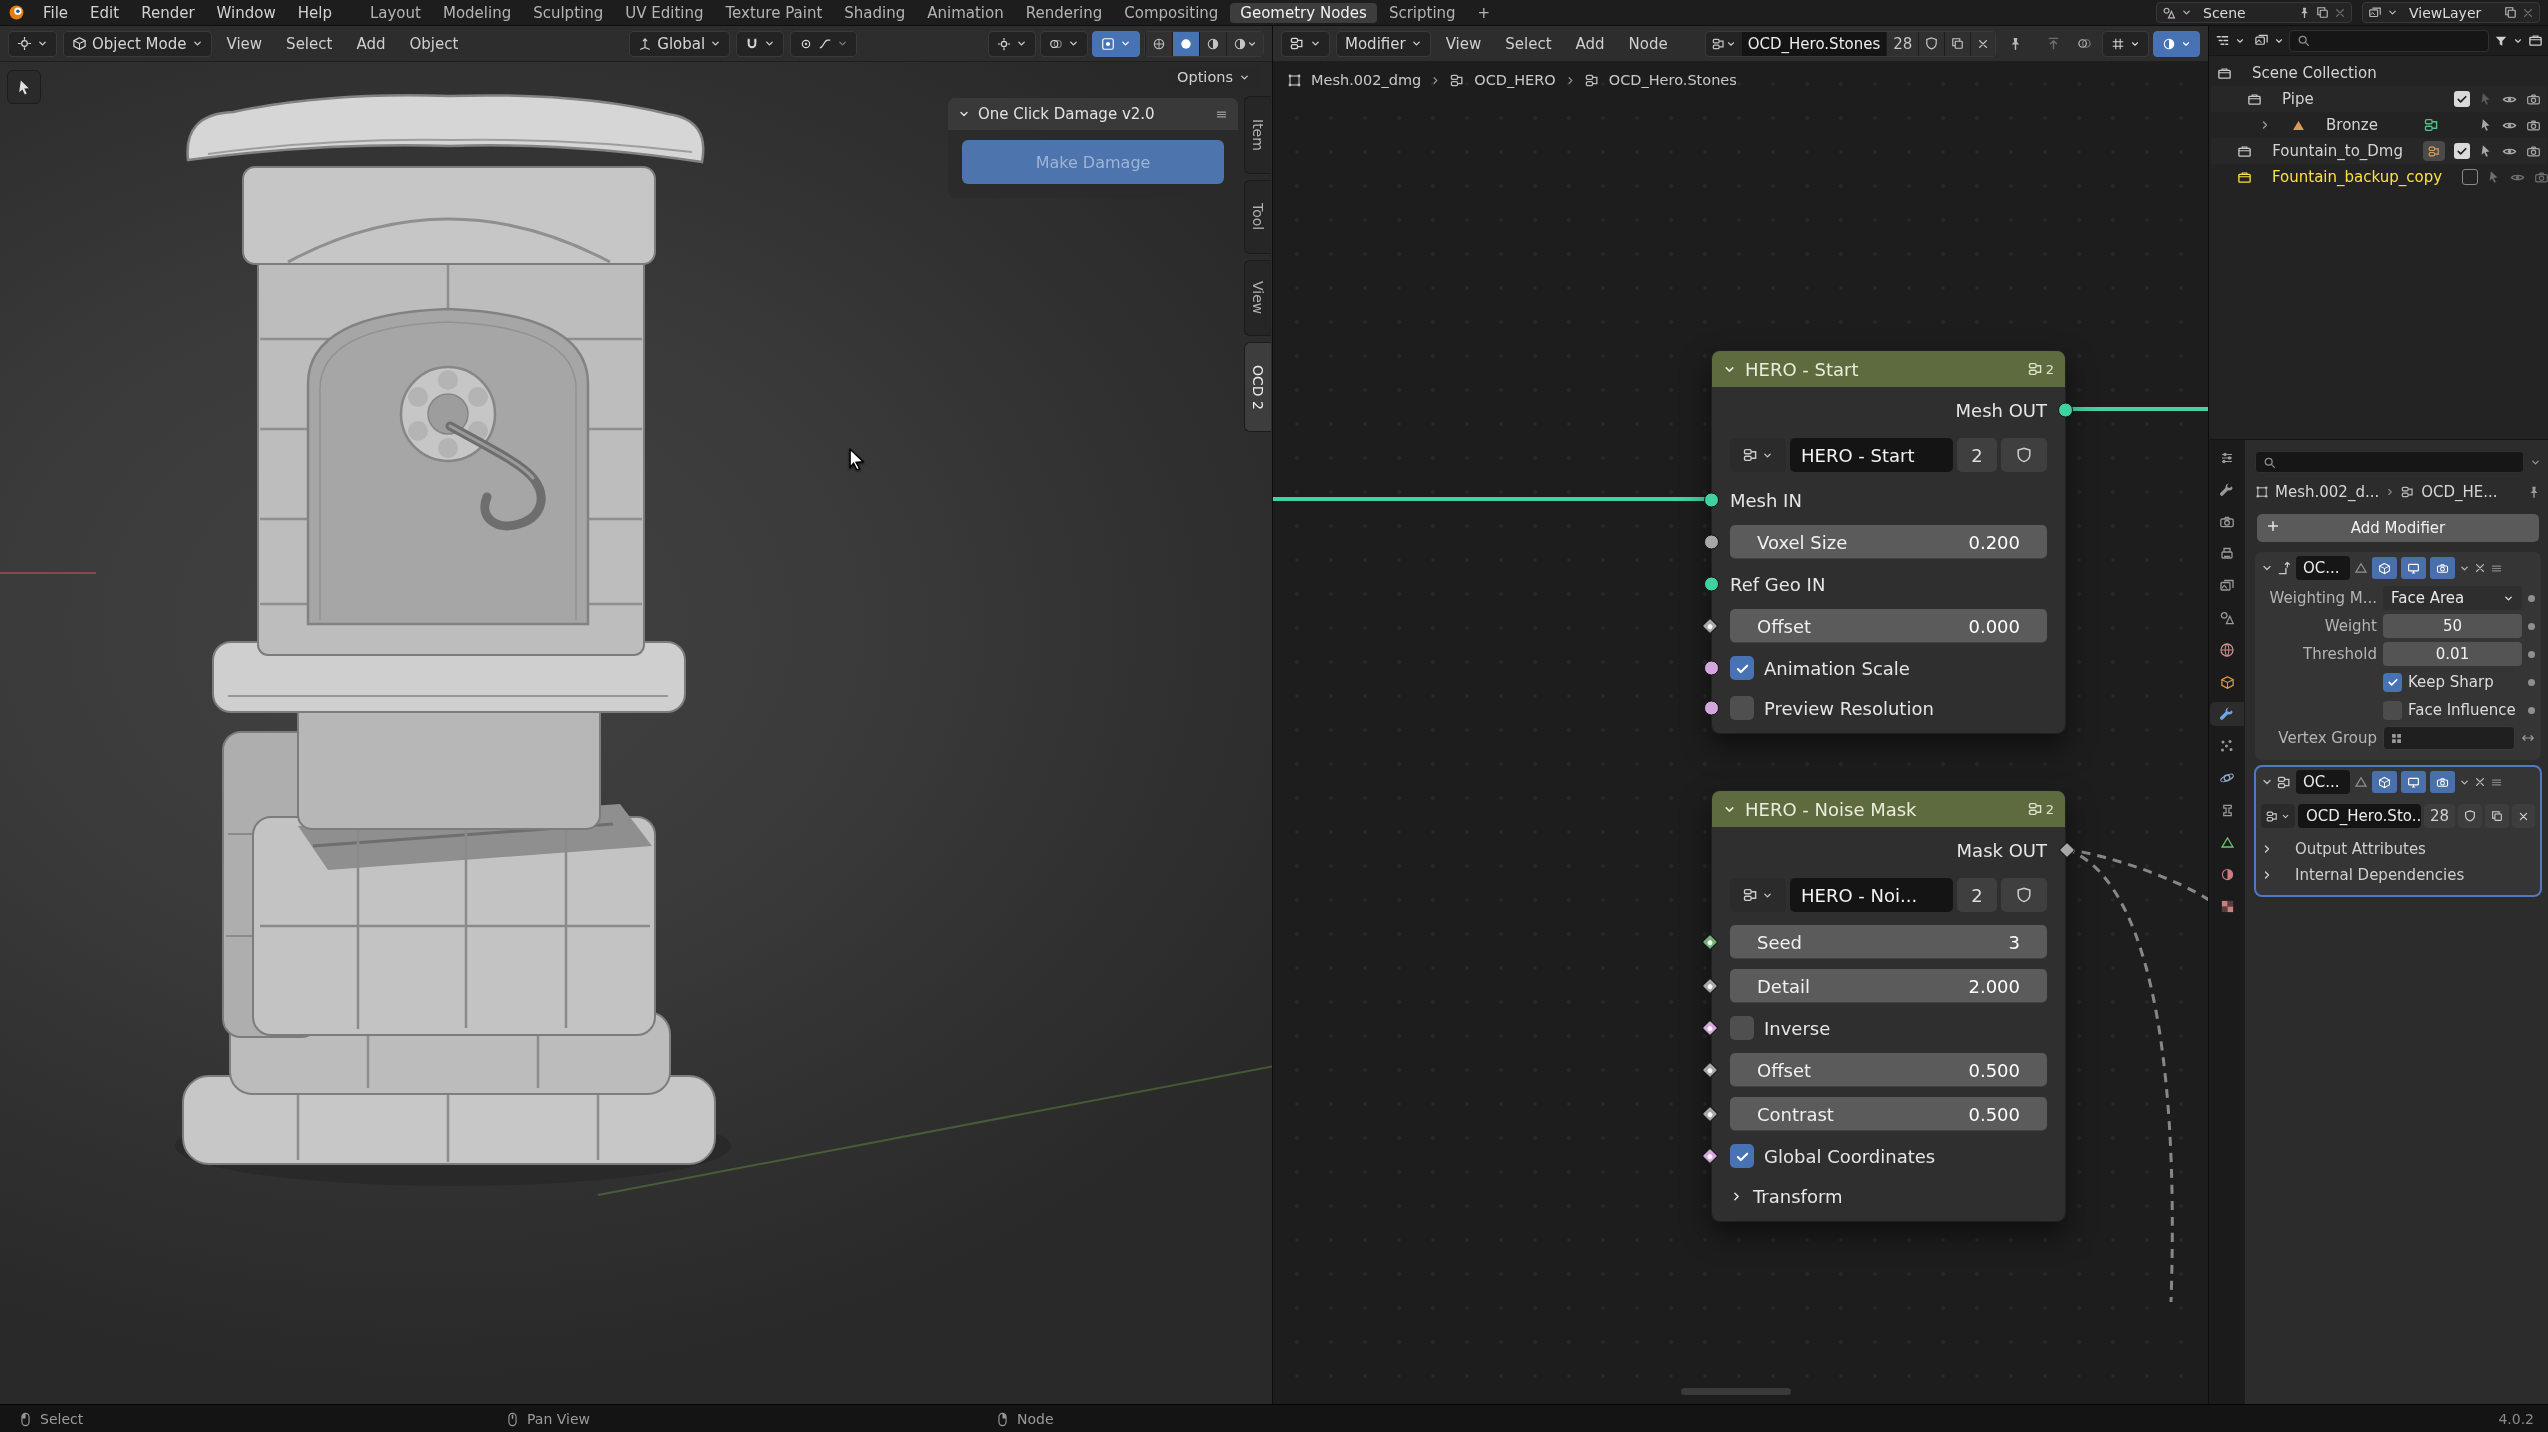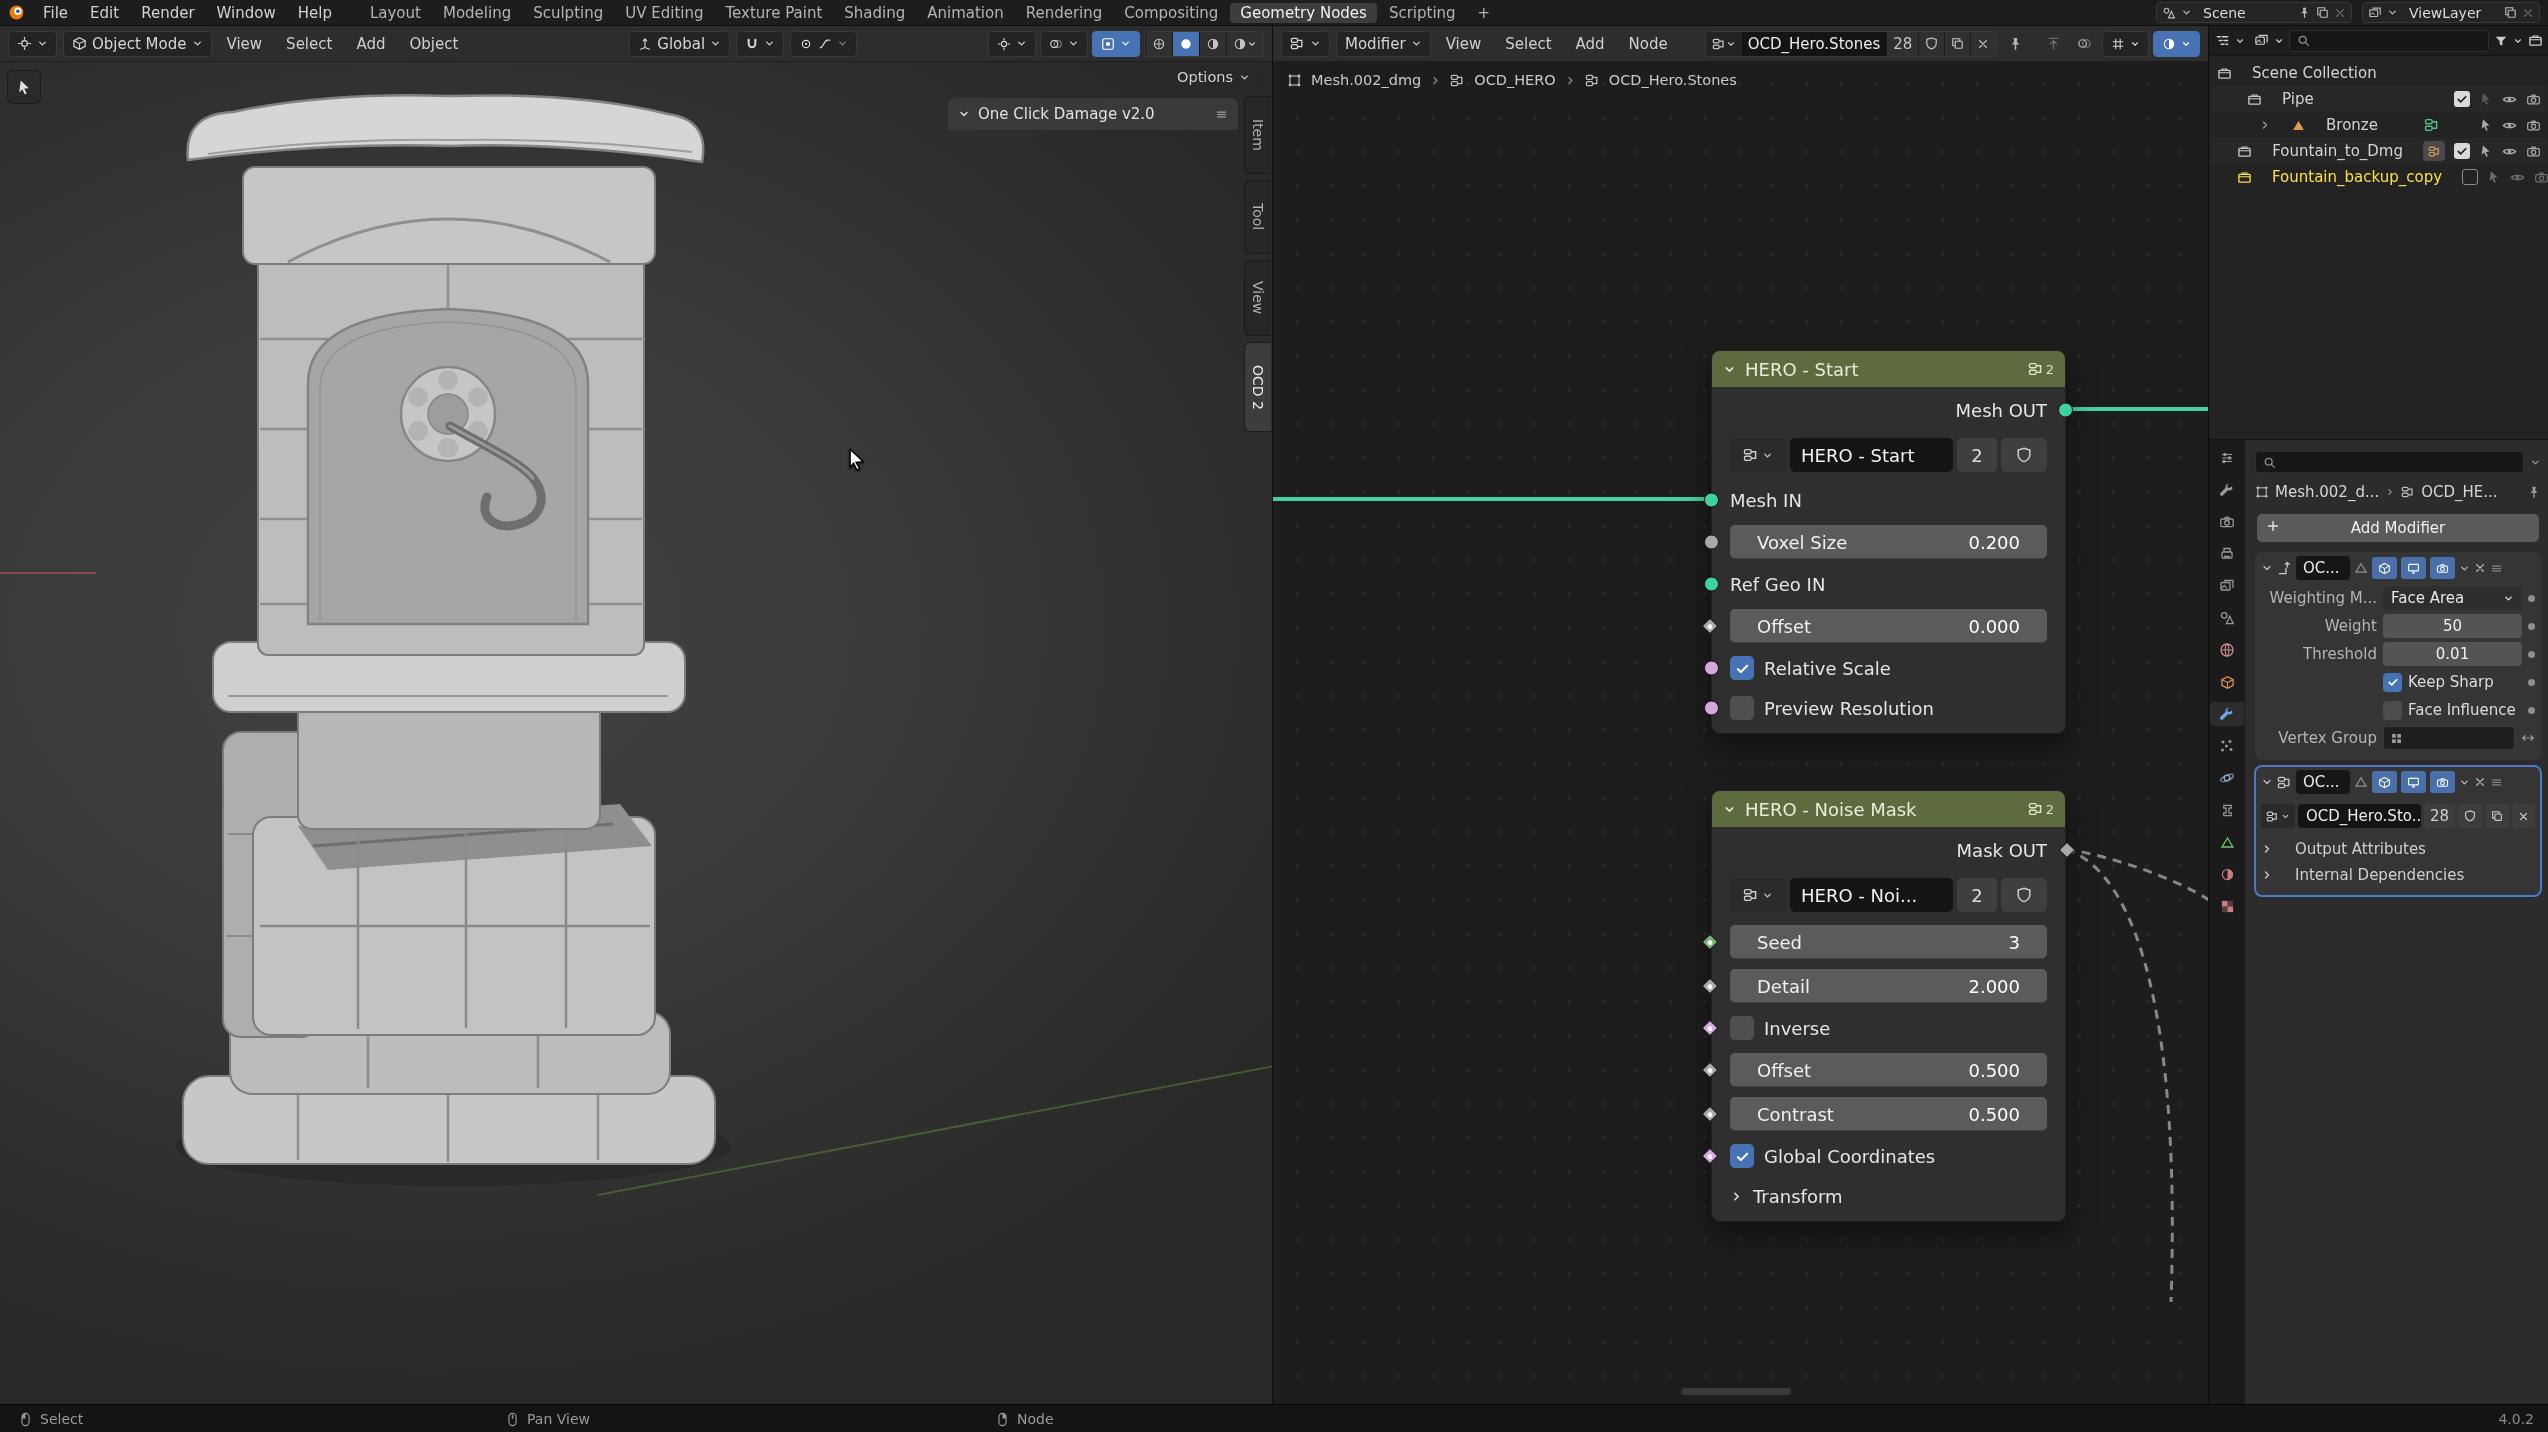--- a/index.html
+++ b/index.html
@@ -541,20 +541,23 @@
   <div id="ocd-panel">
     <div class="p-head">
       <svg class="ic" width="12" height="12">
           <use href="#i-chevdown"></use>
         </svg>
       <span>One Click Damage v2.0</span>
       <svg class="ic" width="13" height="13" style="margin-left:auto;opacity:.6">
           <use href="#i-menu"></use>
         </svg>
     </div>
+    <div class="p-body">
+      <div id="ocd-btn">Make Damage</div>
+    </div>
   </div>
 
   <div class="vtab" style="top:70px;height:78px">Item</div>
   <div class="vtab" style="top:154px;height:74px">Tool</div>
   <div class="vtab" style="top:234px;height:76px">View</div>
   <div class="vtab active" style="top:316px;height:90px">OCD 2</div>
 
   <div id="cursor">
     <svg width="22" height="22" viewBox="0 0 16 16">
         <path d="M3 1l9.5 9-5.2.4 2.6 4.6-2 .9-2.4-4.8L3 14z" fill="#fff" stroke="#000" stroke-width="1"></path>
@@ -726,21 +729,21 @@
         <span class="lab">Offset</span>
         <span class="val">0.000</span>
       </div>
       <div class="nrow">
         <span class="sock pink left"></span>
         <span class="cb on">
             <svg class="ic" width="15" height="15">
               <use href="#i-check"></use>
             </svg>
           </span>
-        <span>Relative Scale</span>
+        <span>Animation Scale</span>
       </div>
       <div class="nrow">
         <span class="sock pink left"></span>
         <span class="cb"></span>
         <span>Preview Resolution</span>
       </div>
     </div>
   </div>
 
   <div class="node" style="left:438px;top:764px">

